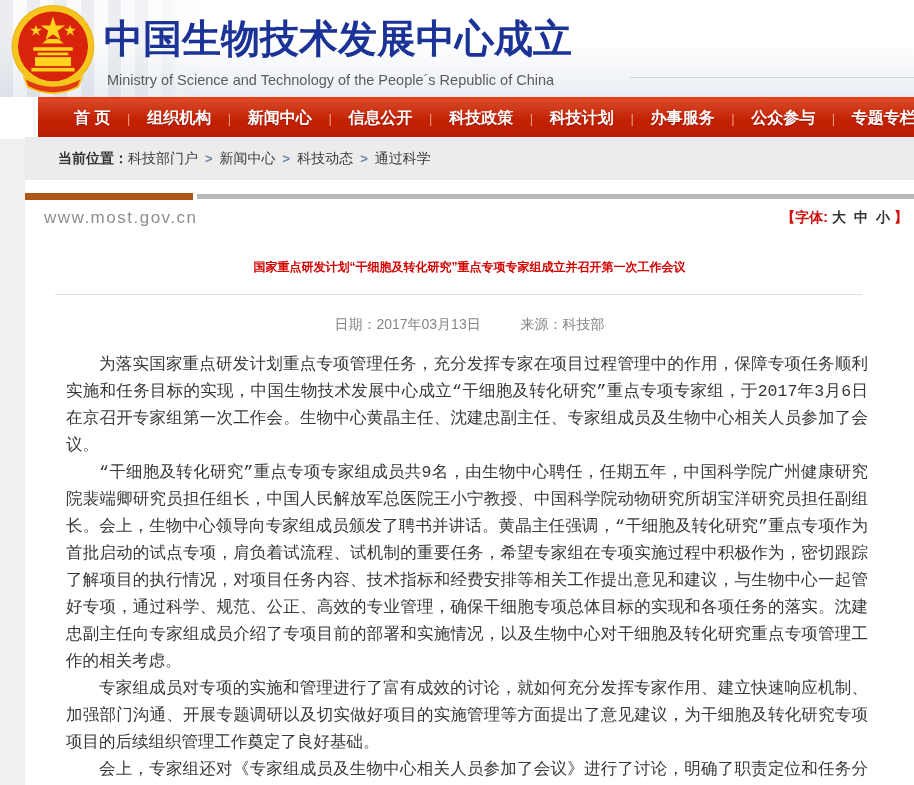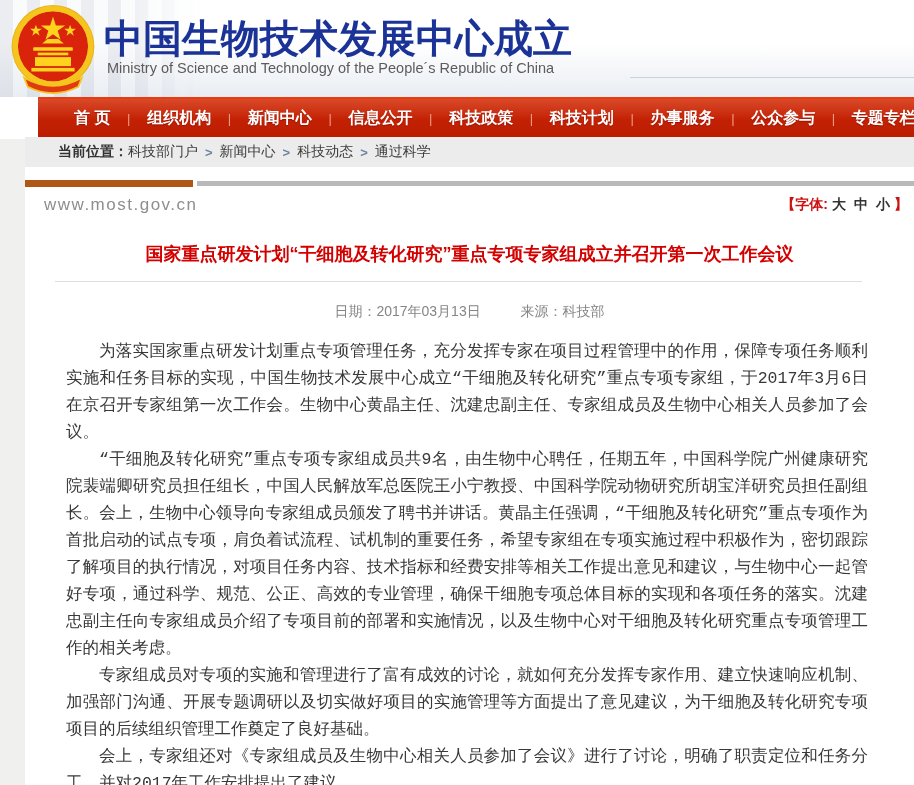--- a/index.html
+++ b/index.html
@@ -8,59 +8,59 @@
 
   
   .header { position:relative; width:914px; height:97px;
     background:linear-gradient(#ffffff 45%, #e9edf3); }
   .header-bldg { position:absolute; left:0; top:0; width:200px; height:97px;
     background:repeating-linear-gradient(90deg, rgba(190,197,208,.30) 0 13px, rgba(238,241,245,.30) 13px 27px);
     -webkit-mask-image:linear-gradient(90deg,#000 60%,transparent); mask-image:linear-gradient(90deg,#000 60%,transparent); }
   .emblem { position:absolute; left:8px; top:3px; width:90px; height:92px; }
   .site-title { position:absolute; left:104px; top:12px; color:#1b3397; font-weight:bold;
     font-size:39px; letter-spacing:0px; white-space:nowrap; }
-  .site-subtitle { position:absolute; left:107px; top:60px; color:#5c5c5c; font-size:14.5px; white-space:nowrap; }
+  .site-subtitle { position:absolute; left:107px; top:72px; color:#5c5c5c; font-size:14.5px; white-space:nowrap; }
 
   .search-wrap { position:absolute; left:633px; top:38px; width:281px; height:34px;
     border:1px solid #b8c0ca; background:#fff; display:flex; align-items:center; }
   .search-icon { margin-left:10px; width:16px; height:16px; flex:0 0 auto; }
   .search-input { flex:1; border:none; outline:none; height:28px; margin-left:6px; font-size:13px; background:transparent; }
   .search-btn { margin-right:3px; padding:4px 10px 5px; color:#fff; font-size:13px; letter-spacing:1px;
     background:linear-gradient(#5186c2, #1d4f92); border:1px solid #16406f; border-radius:5px; cursor:pointer; white-space:nowrap; }
   .search-underline { position:absolute; left:630px; top:77px; width:284px; height:1px; background:#ccd3da; }
 
   
   .nav { width:914px; height:40px; border-top:2px solid #ea3a10;
     background:linear-gradient(#d94a28 0%, #c32104 55%, #bb1d01 100%);
     display:flex; align-items:center; justify-content:space-between; padding:0 36px;margin-left:38px; }
   .nav-item { color:#fff; font-size:16px; font-weight:bold; white-space:nowrap; cursor:pointer;
     text-shadow:0 1px 1px rgba(90,0,0,.4); }
   .nav-sep { color:#ef9d86; font-size:13px; }
 
   
   .left-strip { position:absolute; left:0; top:139px; width:25px; height:646px; background:#f0f0ef; }
-  .breadcrumb { margin-left:25px; width:889px; height:30px; background:#ececec;
+  .breadcrumb { margin-left:25px; width:889px; height:43px; background:#ececec;
     display:flex; align-items:center; padding-left:33px; font-size:14px; color:#3a3a3a; }
   .crumb-label { font-weight:bold; color:#333; }
   .crumb-link { color:#3a3a3a; cursor:pointer; }
   .crumb-sep { color:#6d84a0; padding:0 7px; font-size:13px; font-weight:bold; }
 
   
   .content { margin-left:25px; width:889px; background:#fff; padding-top:13px; }
   .bar-row { display:flex; height:7px; }
   .bar-orange { width:168px; height:7px; background:#b05718; }
   .bar-gap { width:4px; }
   .bar-gray { flex:1; height:5px; margin-top:1px; background:#b9b9b9; }
 
   .meta-row { display:flex; justify-content:space-between; align-items:center; margin-top:8px;gap:9px; }
   .domain-label { margin-left:19px; font-size:17px; color:#8e8e8e; letter-spacing:1.5px; }
   .font-selector { margin-right:6px; font-size:14px; font-weight:bold; color:#cc1111; display:flex; align-items:center; }
   .font-size-opt { color:#333; margin:0 4px; cursor:pointer; font-weight:bold; }
 
-  .article-title { margin:27px 40px 0; text-align:center; color:#d30000; font-size:18px; font-weight:bold; line-height:24px; }
+  .article-title { margin:27px 40px 0; text-align:center; color:#d30000; font-size:12px; font-weight:bold; line-height:24px; }
   .title-divider { margin:15px 52px 0 30px; border-top:1px solid #dedede; }
   .date-row { margin-top:21px; text-align:center; font-size:14px; color:#858585; }
   .date-row span { margin:0 18px; }
 
   .article-body { margin-top:17px; padding:0 46px 0 33px;
     font-family:Liberation Mono, monospace;margin-left:8px; }
   .article-body p { text-indent:2em; font-size:16.5px; line-height:27px; color:#383838; text-align:justify; }
 </style>
 </head>
 <body>

